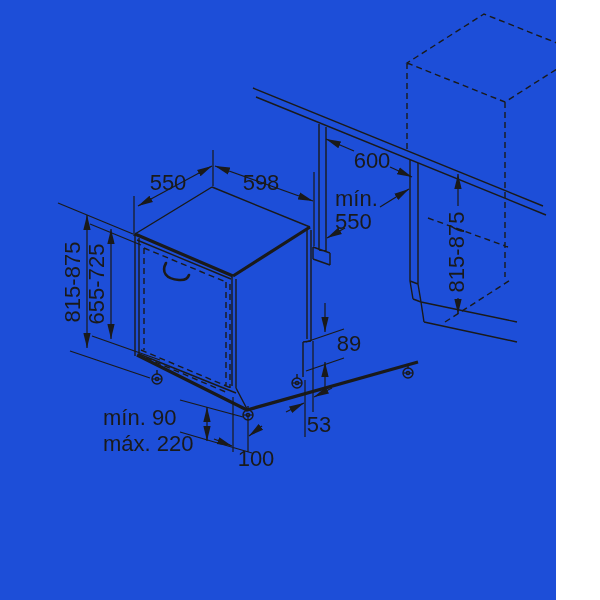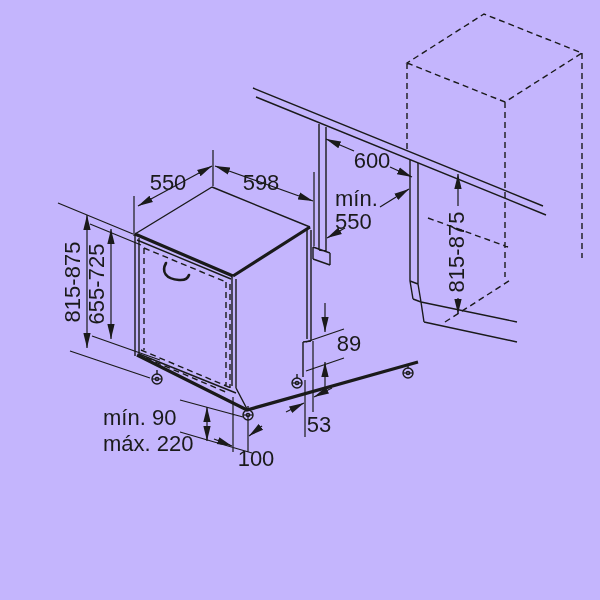--- a/index.html
+++ b/index.html
@@ -1,16 +1,16 @@
 <!DOCTYPE html>
 <html><head>
 <meta charset="utf-8">
 <style>
   html,body{margin:0;padding:0;background:#ffffff;}
-  .stage{width:600px;height:600px;background:#c4b5fd;position:relative;overflow:hidden;}
+  .stage{width:556px;height:600px;background:#1d4ed8;position:relative;overflow:hidden;}
   svg{display:block;}
   .thin{fill:none;stroke:#1a1a1a;stroke-width:1.4;}
   .bold{fill:none;stroke:#1a1a1a;stroke-width:3.2;}
   .dash{fill:none;stroke:#1a1a1a;stroke-width:1.4;stroke-dasharray:6 4;}
   .dim{fill:none;stroke:#1a1a1a;stroke-width:1.2;}
   .handle{fill:none;stroke:#1a1a1a;stroke-width:2.6;stroke-linecap:round;}
   text{font-family:"Liberation Sans","DejaVu Sans",sans-serif;font-size:22px;fill:#1a1a1a;}
 </style>
 </head>
 <body>

